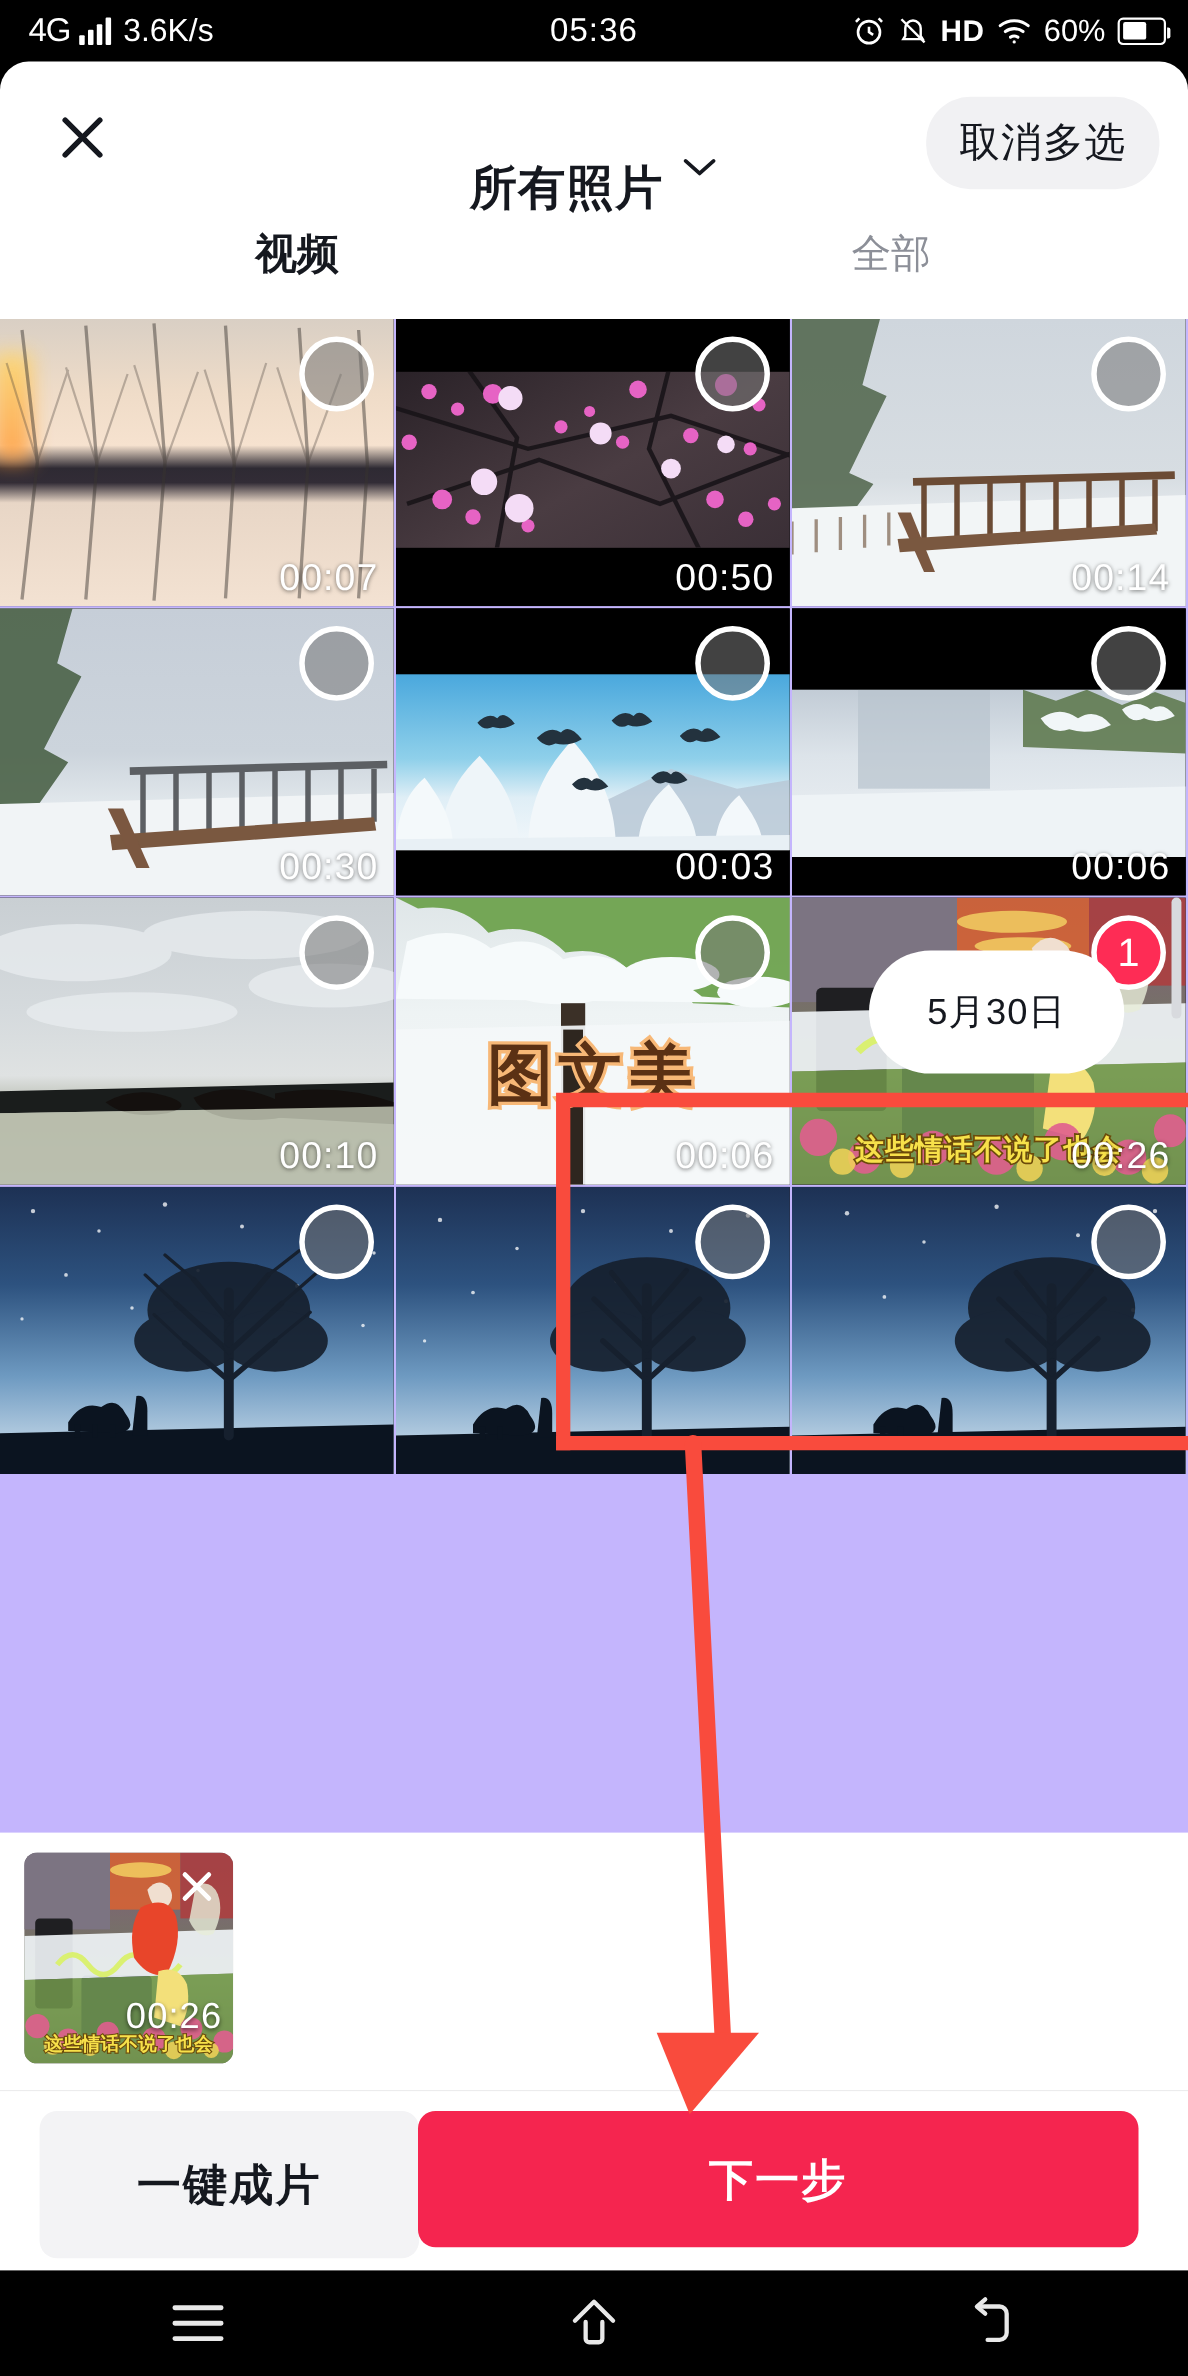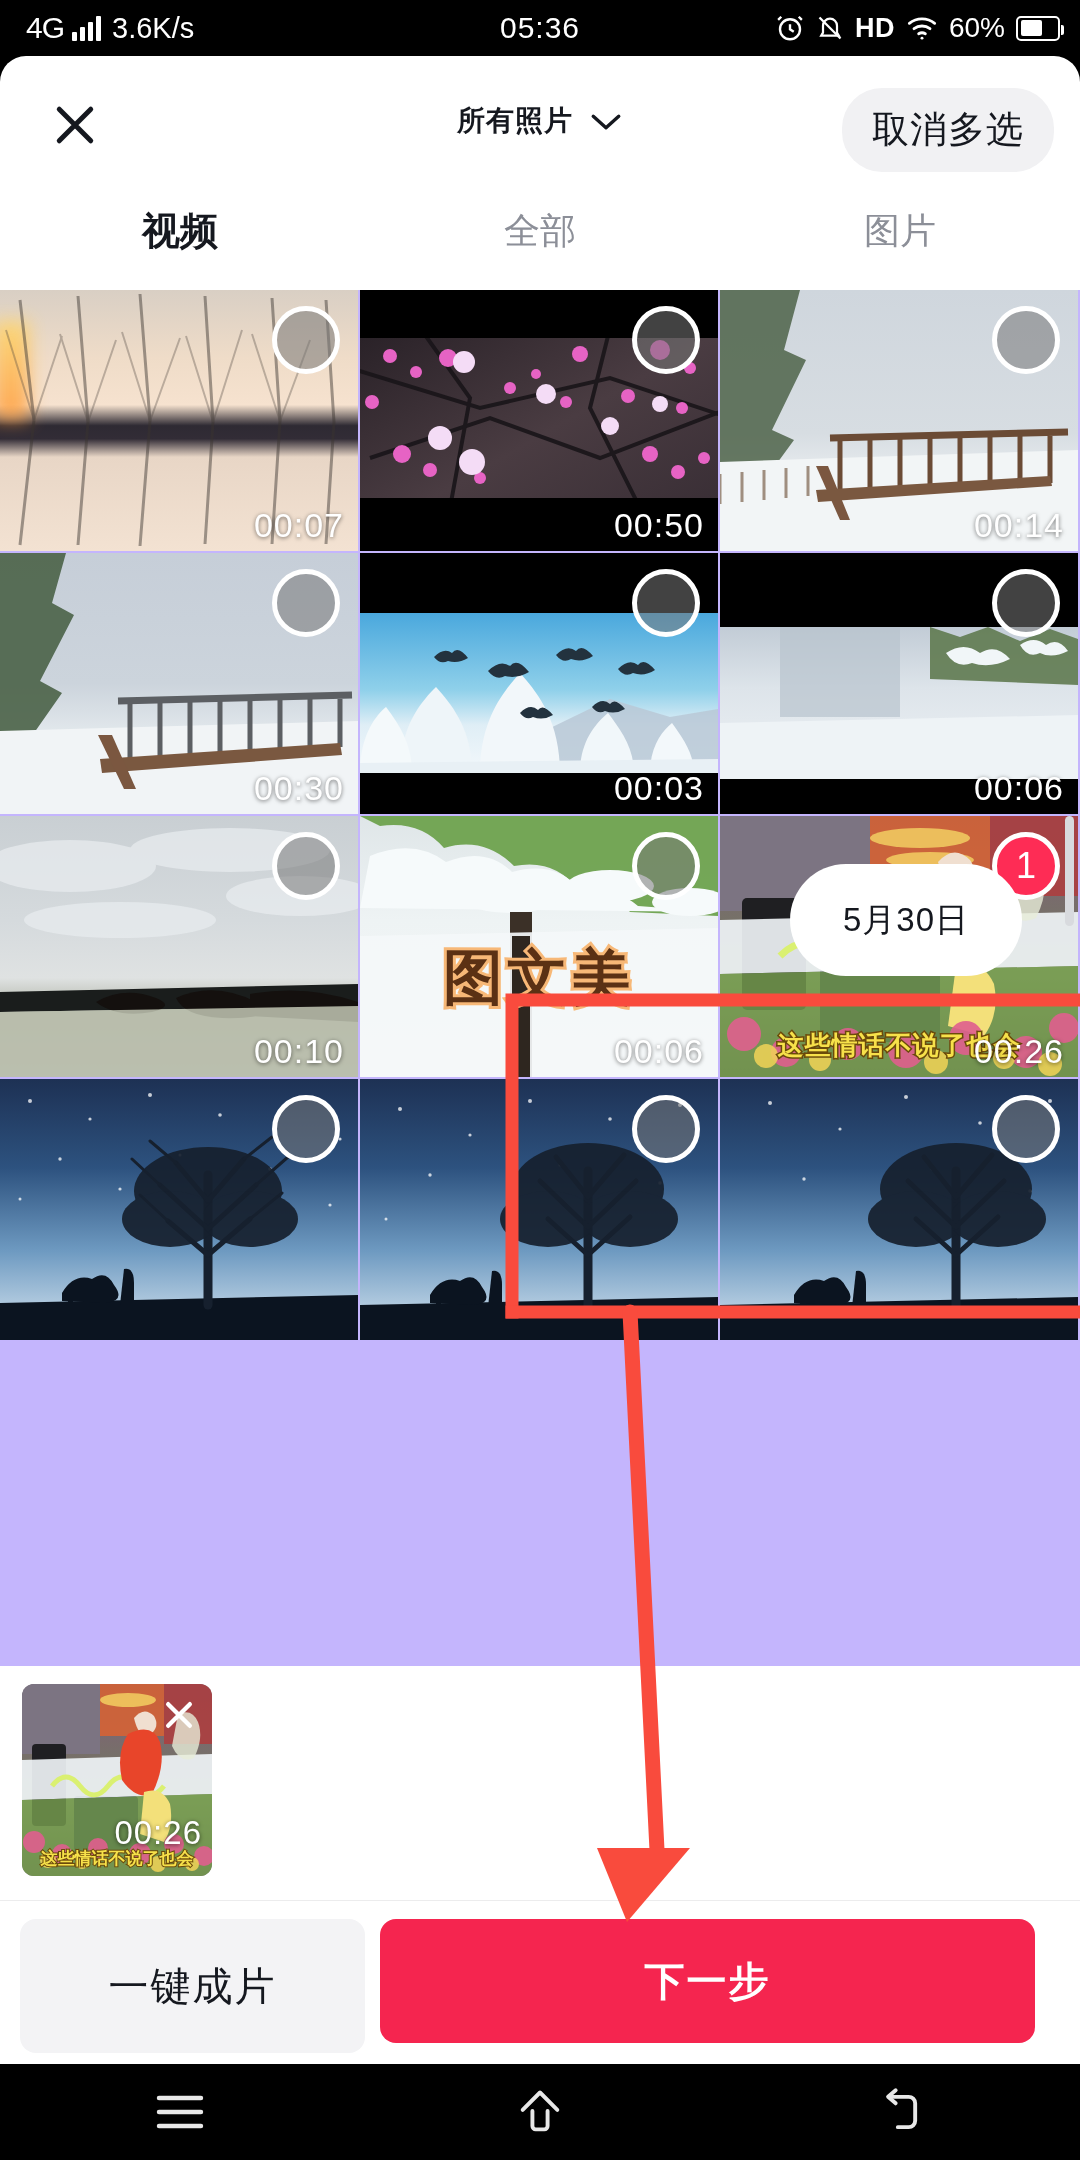--- a/index.html
+++ b/index.html
@@ -39,21 +39,21 @@
   .header{ position:relative; height:130px; }
   .close-btn{
     position:absolute; left:46px; top:40px; width:58px; height:58px;
     display:flex; align-items:center; justify-content:center;
   }
   .close-btn svg{ display:block; }
   .title-wrap{
     position:absolute; left:50%; top:46px; transform:translateX(-50%);
     display:flex; align-items:center; gap:16px; white-space:nowrap;
   }
-  .title-text{ font-size:28px; font-weight:700; color:#15181f; letter-spacing:1px;}
+  .title-text{ font-size:43px; font-weight:700; color:#15181f; letter-spacing:1px;margin-top:40px;}
   .chev{ display:block; margin-top:6px;}
   .multi-btn{
     position:absolute; right:26px; top:32px;
     background:#f1f1f3; border-radius:40px; padding:17px 30px;
     font-size:37px; color:#15181f; font-weight:500; letter-spacing:1px;
   }
 
   
   .tabs{ position:relative; height:104px; display:flex; }
   .tab{
@@ -128,24 +128,24 @@
     font-size:17px; font-weight:700; color:#f7e14a; white-space:nowrap;
     -webkit-text-stroke:2px #6b4a0a; paint-order:stroke fill;
   }
 
   
   .bottombar{
     position:absolute; left:0; top:1844px; width:1080px; height:196px;
     border-top:1px solid #ececed; background:#fff;
   }
   .btn-auto{
-    position:absolute; left:20px; top:18px; width:345px; height:134px;
+    position:absolute; left:36px; top:18px; width:345px; height:134px;
     background:#f3f3f5; border-radius:16px;
     display:flex; align-items:center; justify-content:center;
-    font-size:40px; color:#15181f; font-weight:400; letter-spacing:2px;
+    font-size:40px; color:#15181f; font-weight:700; letter-spacing:2px;
   }
   .btn-next{
     position:absolute; left:380px; top:18px; width:655px; height:124px;
     border-radius:16px;
     display:flex; align-items:center; justify-content:center;
     font-size:40px; color:#fff; font-weight:700; letter-spacing:2px;
   }
 
   
   .navbar{
@@ -217,21 +217,20 @@
           <path d="M3 3l9 8 9-8"></path>
         </svg>
       </span>
     </div>
     <div class="multi-btn">取消多选</div>
   </div>
 
   <div class="tabs">
     <div class="tab active">视频</div>
     <div class="tab">全部</div>
-    <div class="tab">图片</div>
   </div>
 
   <div class="grid">
 
     <div class="cell">
       <div class="thumb" style="background:linear-gradient(180deg,#d9cfc4 0%,#efdcc8 26%,#f6e2cf 44%,#2e2a33 52%,#322c36 57%,#e8d6c6 64%,#f3e2d2 100%);">
         <div style="position:absolute;left:-2%;top:12%;width:10%;height:38%;background:linear-gradient(180deg,#ffd86b,#ff9a3c);filter:blur(9px);opacity:.85;"></div>
         <svg width="100%" height="100%" viewBox="0 0 358 261" preserveAspectRatio="none" style="position:absolute;inset:0;opacity:.55">
           <g stroke="#3a3430" stroke-width="3" fill="none" opacity=".85">
             <path d="M20 10 L34 130 M34 130 L20 255"></path>

